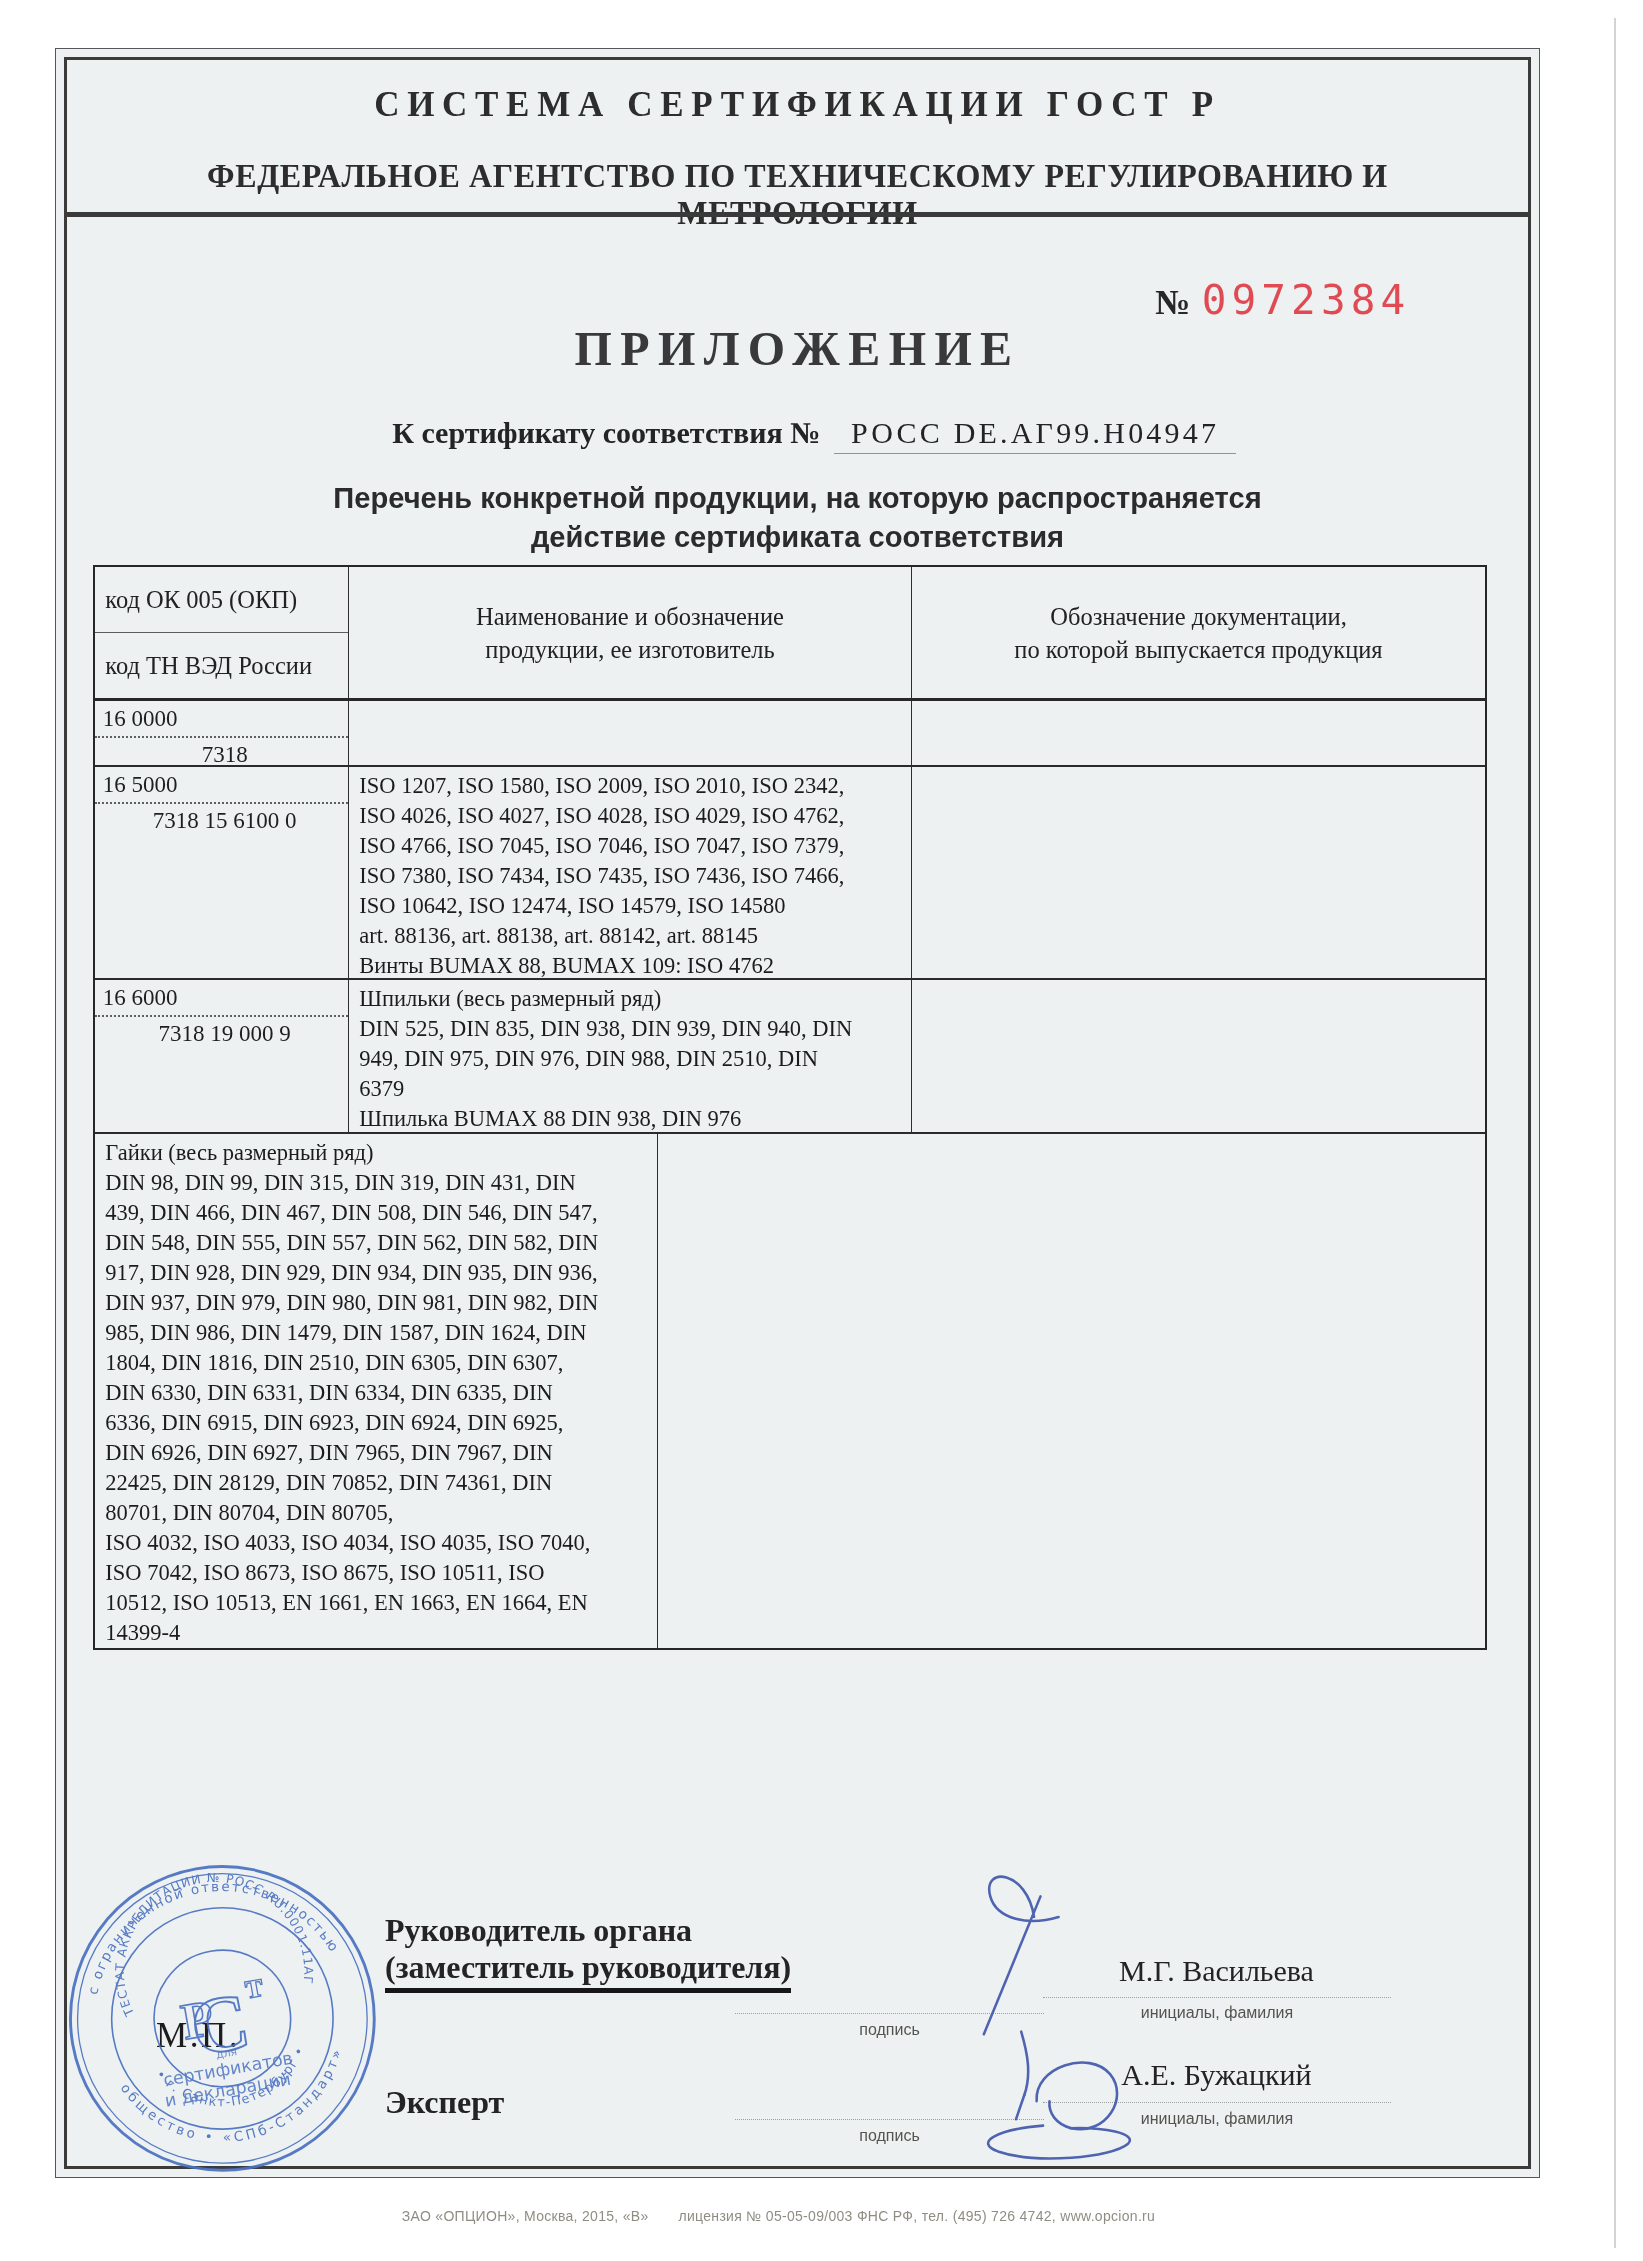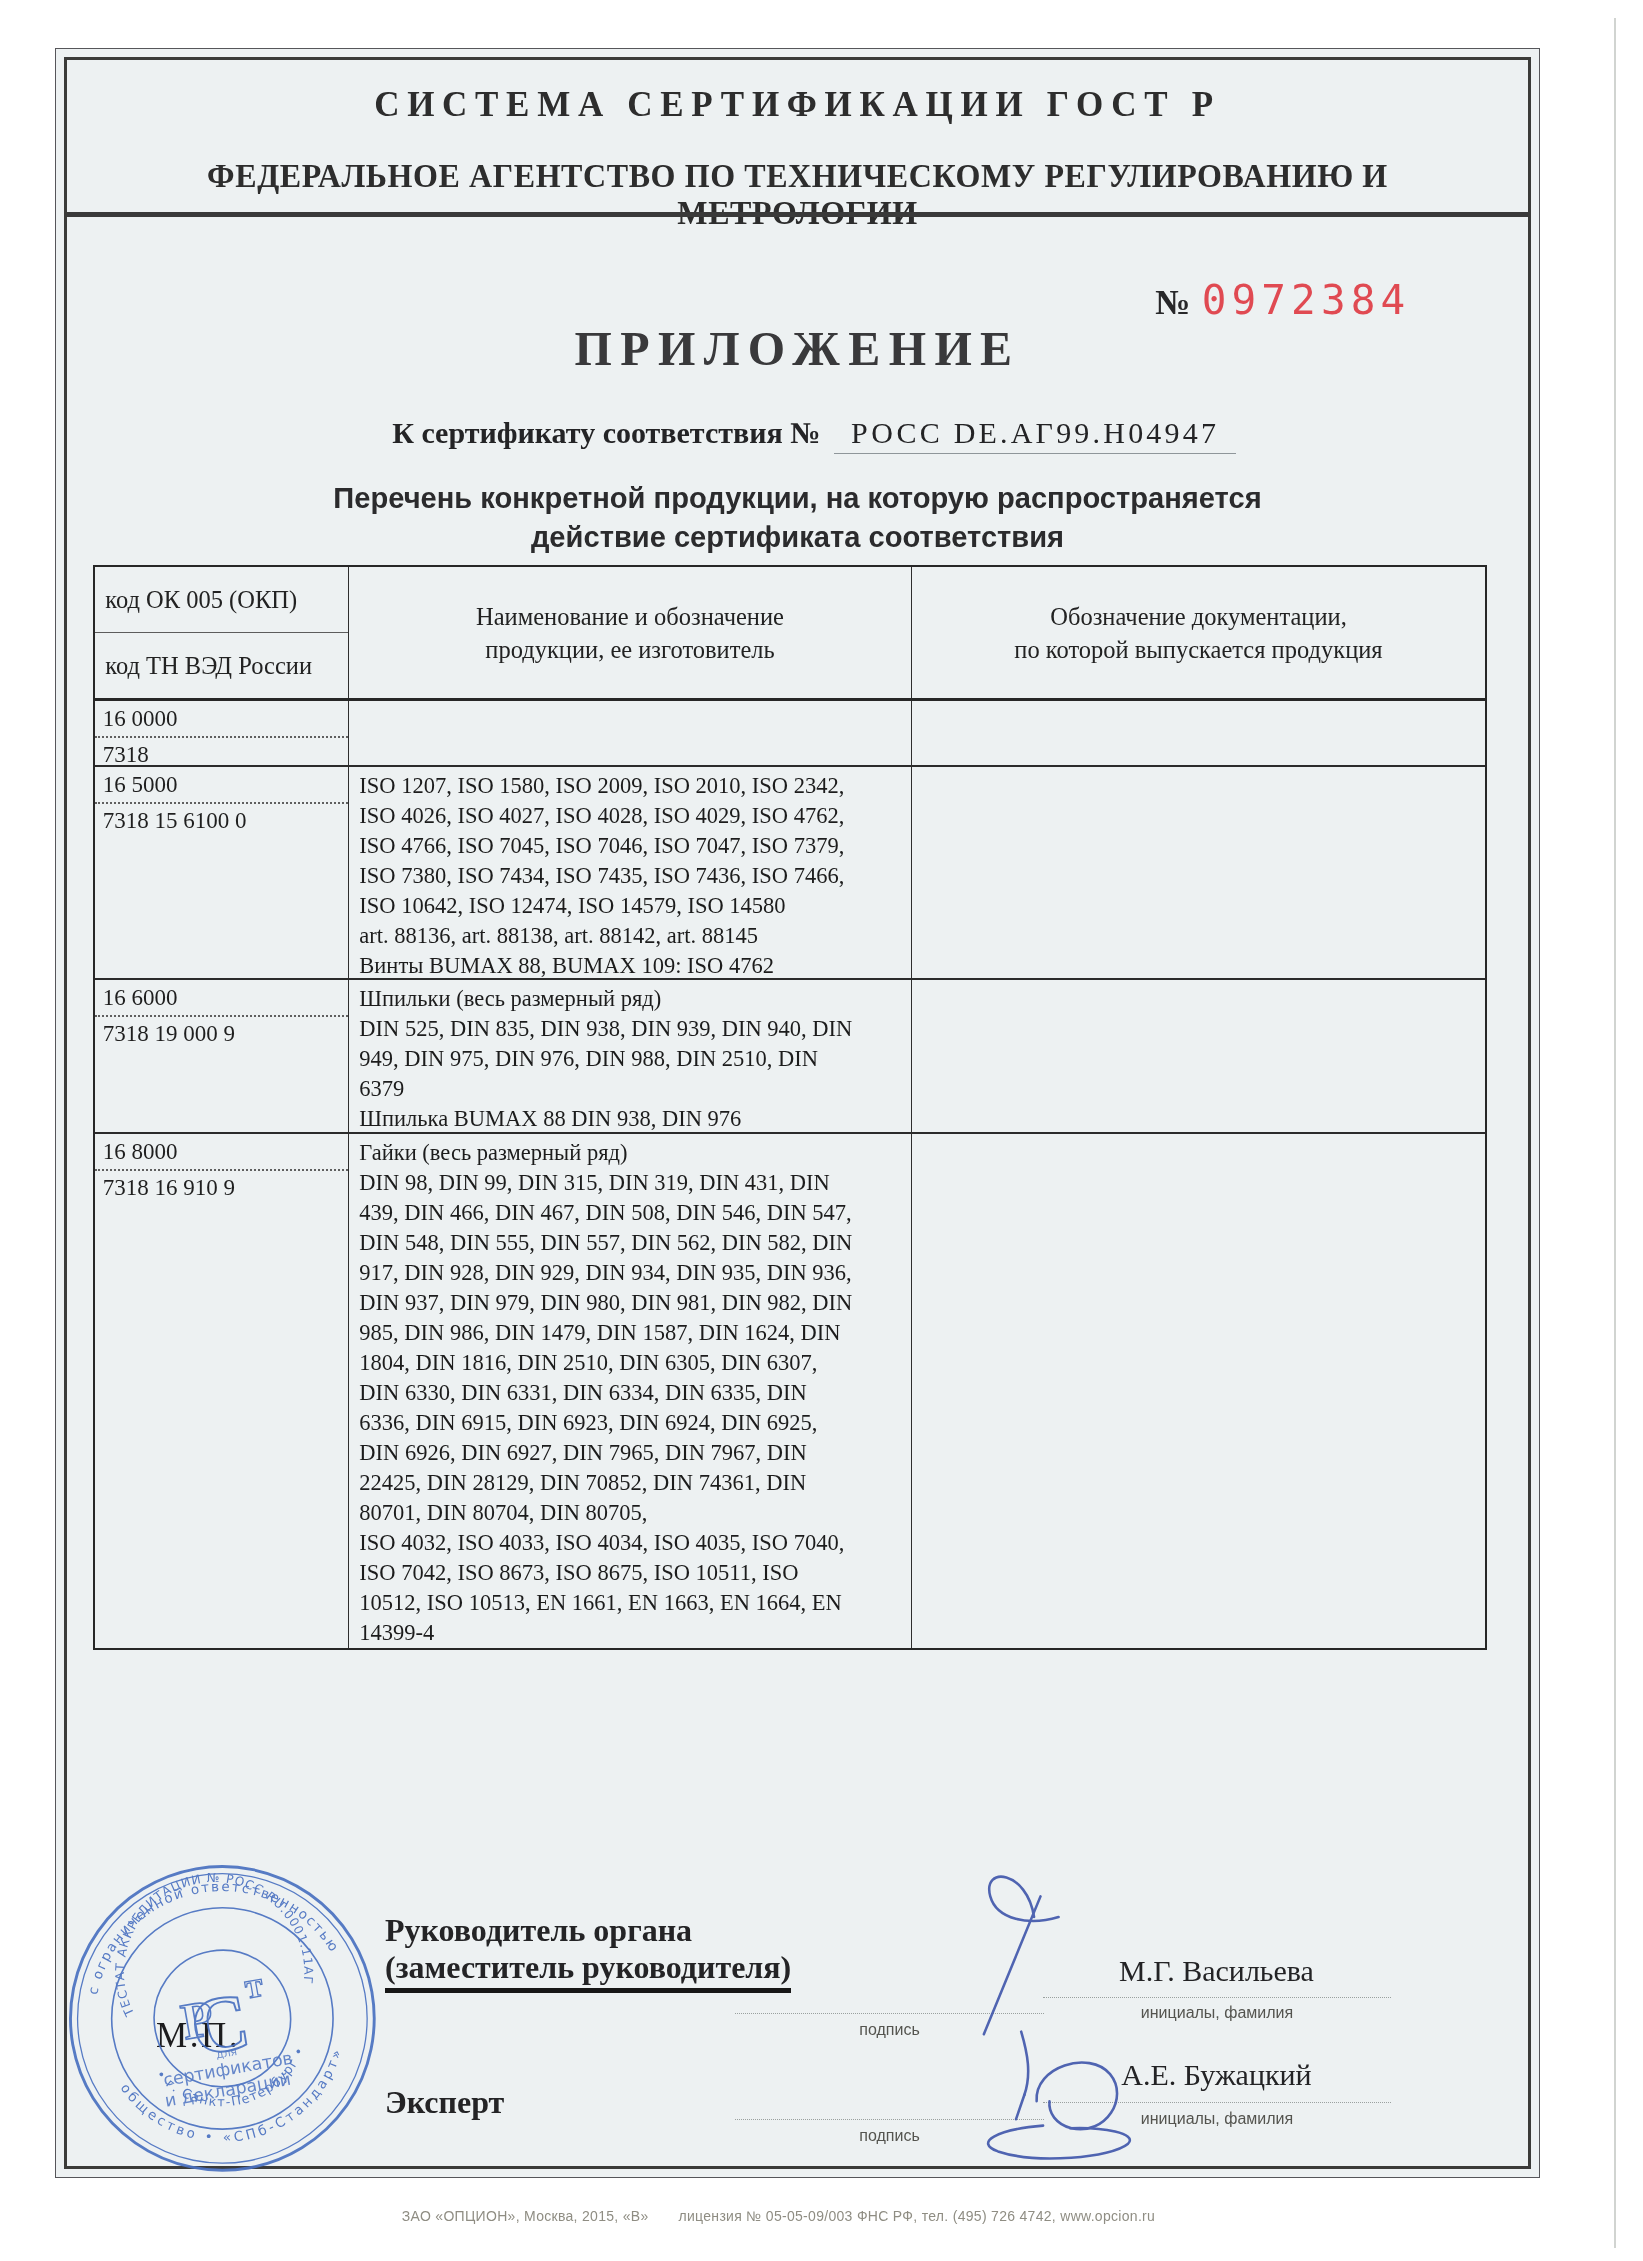--- a/index.html
+++ b/index.html
@@ -46,21 +46,21 @@
     font-size:24.5px; color:#222;}
   .h1a{border-bottom:1.3px solid #5c5c5c;}
   .hcell{display:flex; align-items:center; justify-content:center; text-align:center;
     font-size:24.5px; line-height:33px; color:#222; white-space:pre-line;}
   .row-0{height:64px; border-bottom:2.6px solid #2b2b2b;}
   .row-1{height:211px; border-bottom:2.6px solid #2b2b2b;}
   .row-2{height:152px; border-bottom:2.6px solid #2b2b2b;}
   .row-3{height:514px;}
   .codes .okp{font-size:23px; color:#1f1f1f; padding:5.1px 1.3px 3.9px 7.7px;
     border-bottom:2.6px dotted #5f5f5f;}
-  .codes .tnved{font-size:23px; color:#1f1f1f; padding:3.9px 1.3px 0 7.7px;}
+  .codes .tnved{font-size:23px; color:#1f1f1f; padding:3.9px 1.3px 0 7.7px;text-align:center;}
   .prod{font-size:22.5px; line-height:30px; color:#1c1c1c; padding:3.9px 6.4px 0 10.3px; white-space:pre-line;}
 
   
   .role1{position:absolute; left:385px; top:1912px; font-size:32px; font-weight:bold;
     color:#242426; line-height:37px;}
   .role1 .u{display:inline-block; border-bottom:5.8px solid #171717; padding-bottom:1.9px;}
   .role2{position:absolute; left:385px; top:2084px; font-size:32px; font-weight:bold; color:#242426;}
 
   .sigline{position:absolute; height:0; border-top:1.3px dotted #9aa19f;}
   .sl1{left:735px; width:309px; top:2013px;}
@@ -153,24 +153,20 @@
       </div>
       <div class="c2 prod">Шпильки (весь размерный ряд)
 DIN 525, DIN 835, DIN 938, DIN 939, DIN 940, DIN
 949, DIN 975, DIN 976, DIN 988, DIN 2510, DIN
 6379
 Шпилька BUMAX 88 DIN 938, DIN 976</div>
       <div class="c3"></div>
     </div>
 
     <div class="trow row-3">
-      <div class="c1 codes">
-        <div class="okp">16 8000</div>
-        <div class="tnved">7318 16 910 9</div>
-      </div>
       <div class="c2 prod">Гайки (весь размерный ряд)
 DIN 98, DIN 99, DIN 315, DIN 319, DIN 431, DIN
 439, DIN 466, DIN 467, DIN 508, DIN 546, DIN 547,
 DIN 548, DIN 555, DIN 557, DIN 562, DIN 582, DIN
 917, DIN 928, DIN 929, DIN 934, DIN 935, DIN 936,
 DIN 937, DIN 979, DIN 980, DIN 981, DIN 982, DIN
 985, DIN 986, DIN 1479, DIN 1587, DIN 1624, DIN
 1804, DIN 1816, DIN 2510, DIN 6305, DIN 6307,
 DIN 6330, DIN 6331, DIN 6334, DIN 6335, DIN
 6336, DIN 6915, DIN 6923, DIN 6924, DIN 6925,

